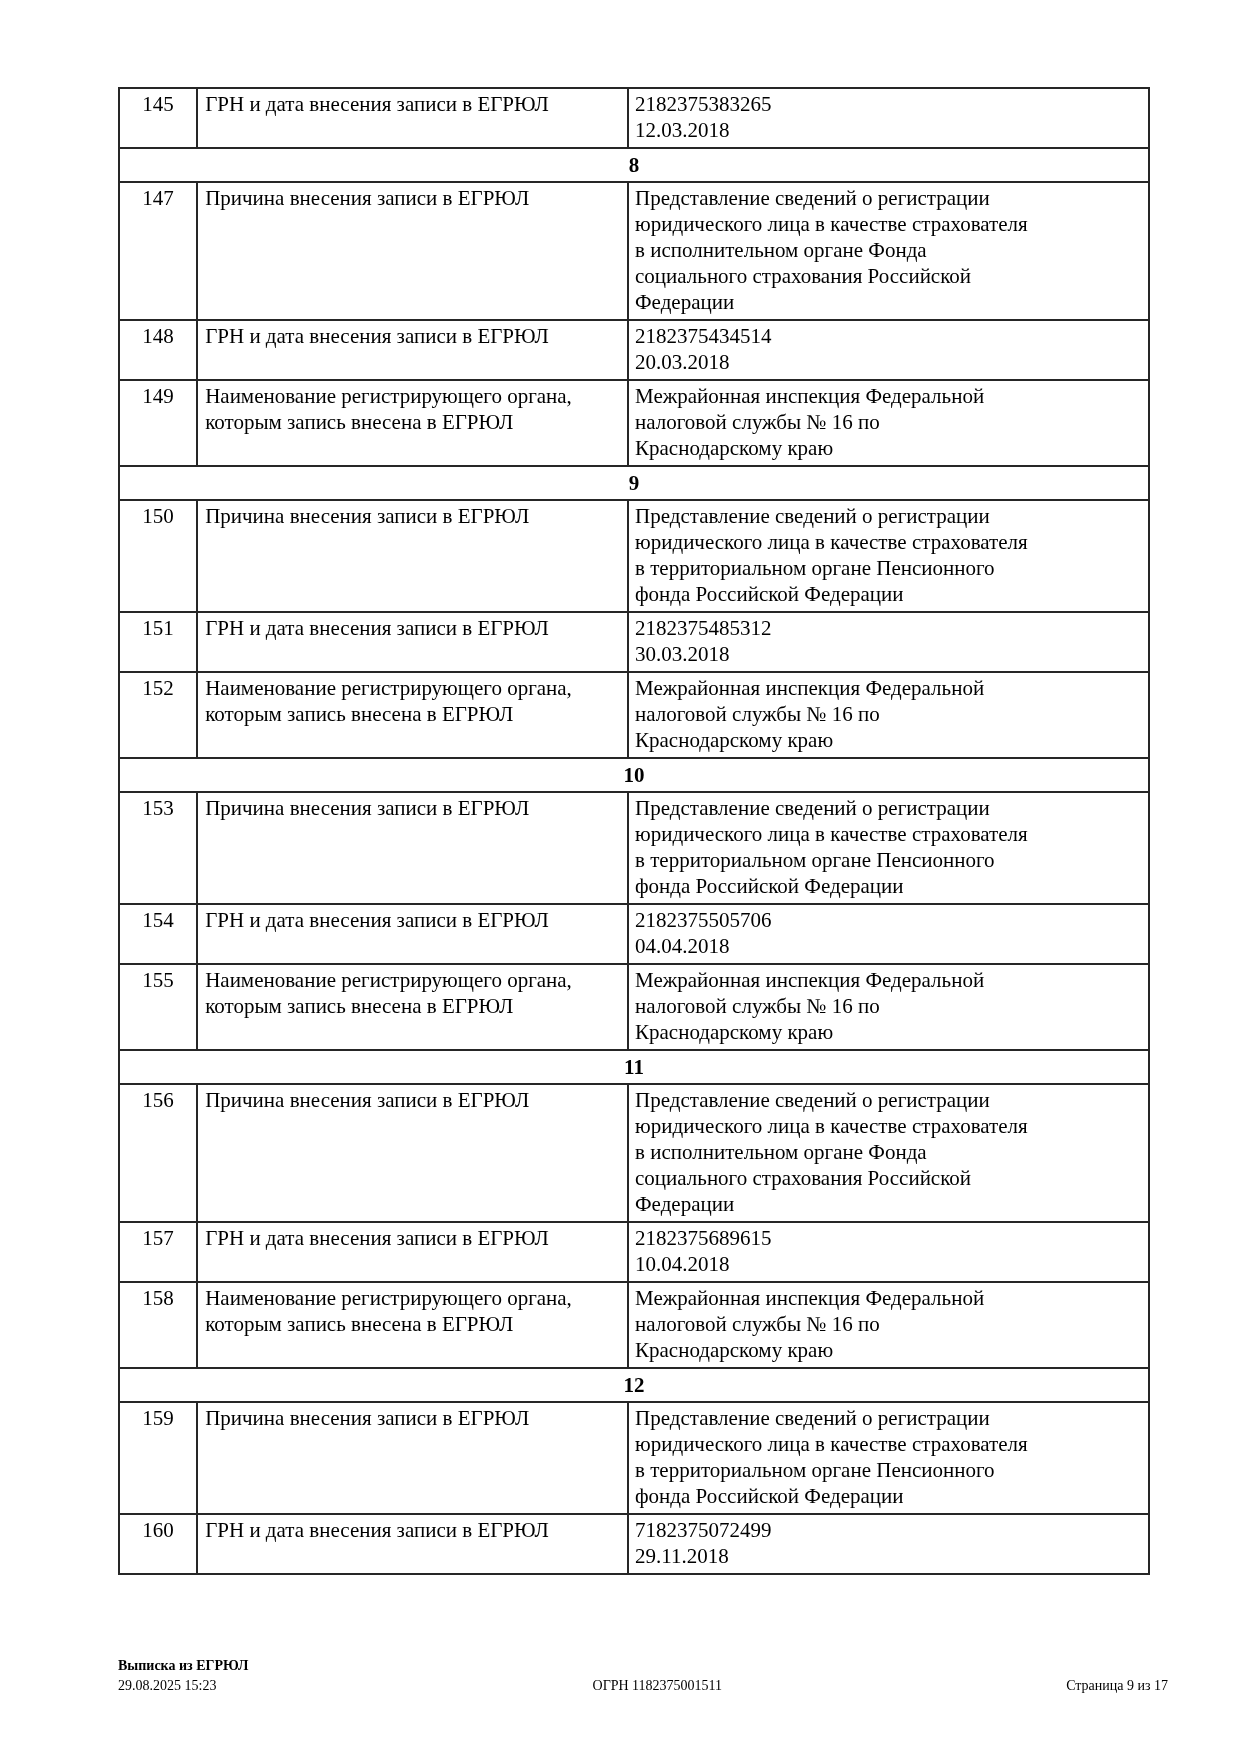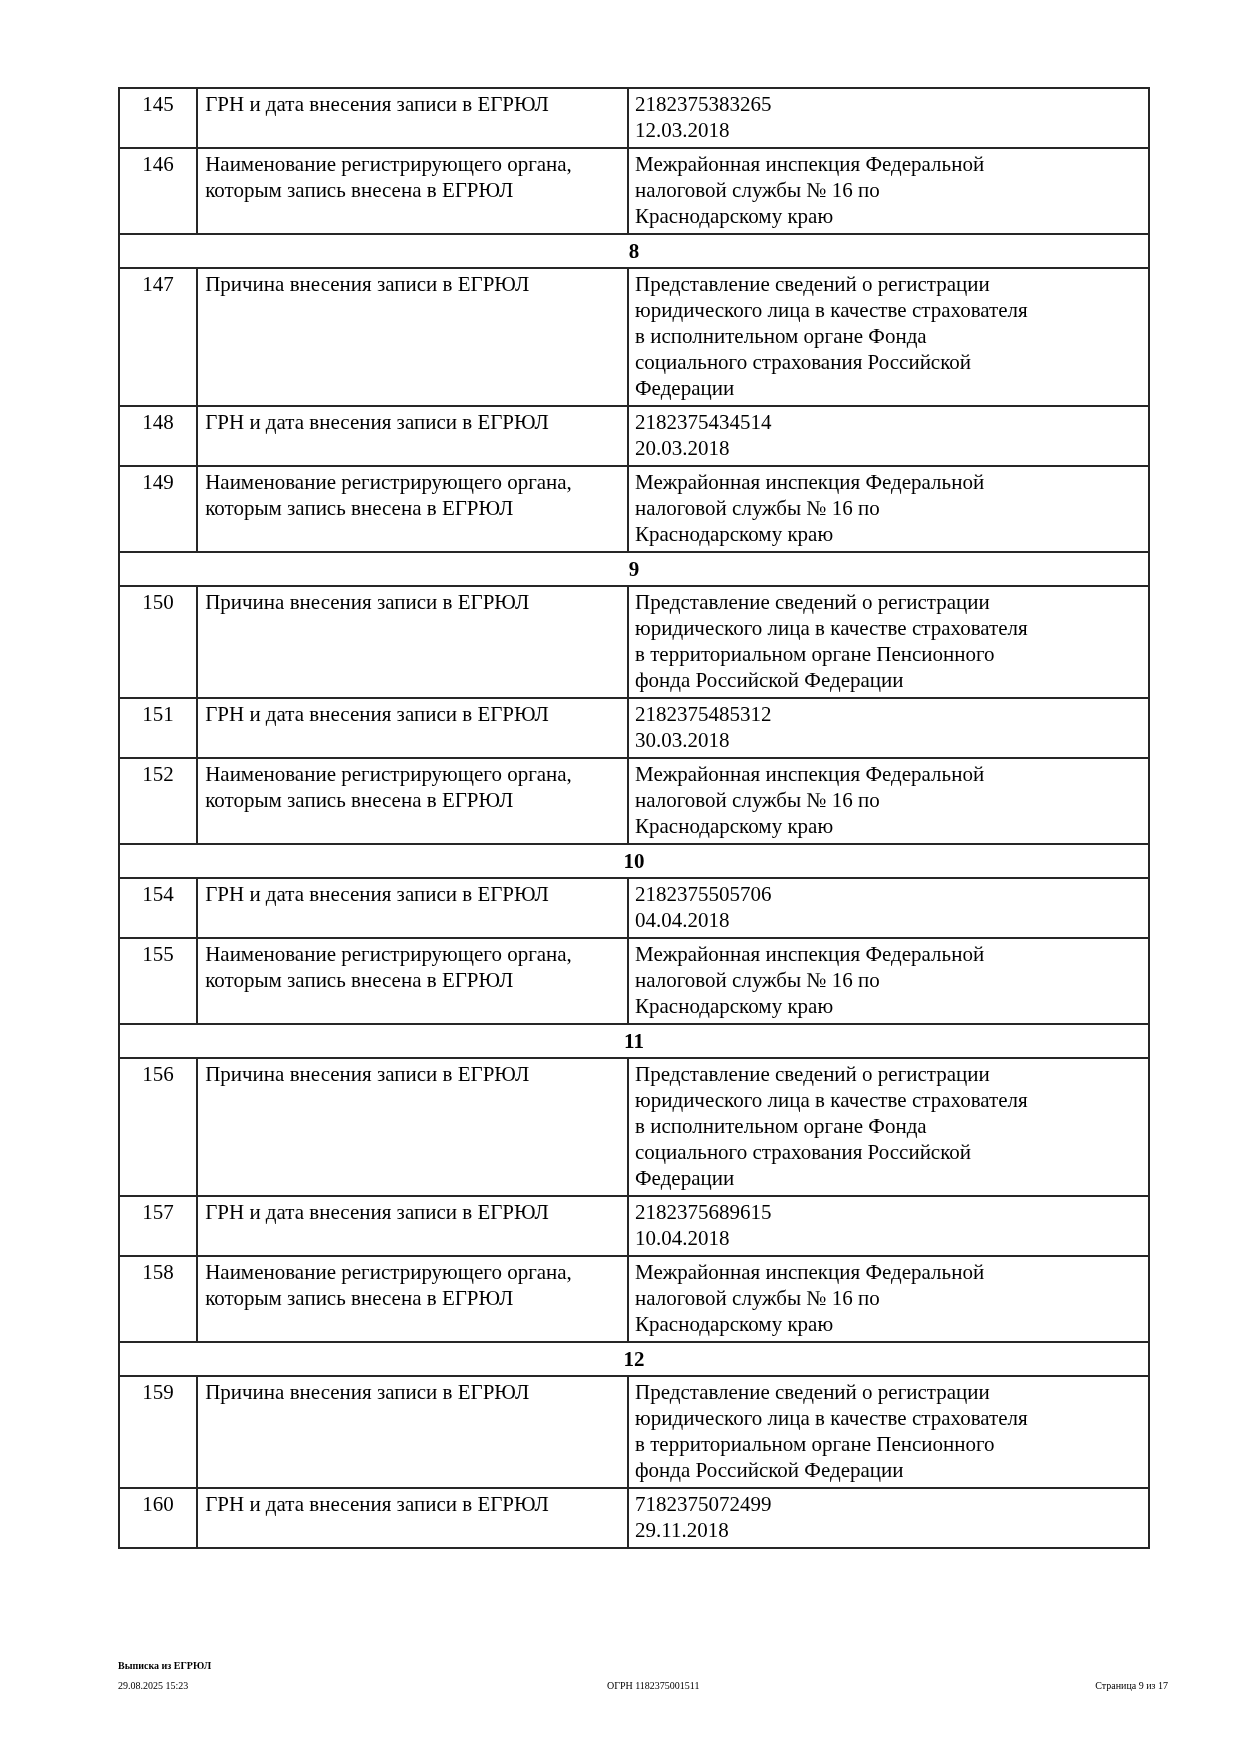--- a/index.html
+++ b/index.html
@@ -51,49 +51,41 @@
     padding: 3px 4px;
   }
   .footer {
     position: absolute;
     left: 118px;
     top: 1656px;
     width: 1050px;
     display: flex;
     justify-content: space-between;
     align-items: flex-end;
-    font-size: 10px;
+    font-size: 14px;
     line-height: 20px;
   }
   .footer .doc-title { font-weight: bold; }
   .footer .zone-center { text-align: center; }
   .footer .zone-right { text-align: left; }
 </style>
 </head>
 <body>
 
 <div class="page">
 
   <table class="egrul">
     <tbody>
     <tr>
       <td class="c-num">145</td>
       <td class="c-label">ГРН и дата внесения записи в ЕГРЮЛ</td>
       <td class="c-value">2182375383265
 12.03.2018</td>
     </tr>
 
-    <tr>
-      <td class="c-num">146</td>
-      <td class="c-label">Наименование регистрирующего органа,
-которым запись внесена в ЕГРЮЛ</td>
-      <td class="c-value">Межрайонная инспекция Федеральной
-налоговой службы № 16 по
-Краснодарскому краю</td>
-    </tr>
 
     <tr>
       <td class="c-section" colspan="3">8</td>
     </tr>
 
     <tr>
       <td class="c-num">147</td>
       <td class="c-label">Причина внесения записи в ЕГРЮЛ</td>
       <td class="c-value">Представление сведений о регистрации
 юридического лица в качестве страхователя
@@ -144,20 +136,28 @@
 которым запись внесена в ЕГРЮЛ</td>
       <td class="c-value">Межрайонная инспекция Федеральной
 налоговой службы № 16 по
 Краснодарскому краю</td>
     </tr>
 
     <tr>
       <td class="c-section" colspan="3">10</td>
     </tr>
 
+    <tr>
+      <td class="c-num">153</td>
+      <td class="c-label">Причина внесения записи в ЕГРЮЛ</td>
+      <td class="c-value">Представление сведений о регистрации
+юридического лица в качестве страхователя
+в территориальном органе Пенсионного
+фонда Российской Федерации</td>
+    </tr>
 
     <tr>
       <td class="c-num">154</td>
       <td class="c-label">ГРН и дата внесения записи в ЕГРЮЛ</td>
       <td class="c-value">2182375505706
 04.04.2018</td>
     </tr>
 
     <tr>
       <td class="c-num">155</td>

